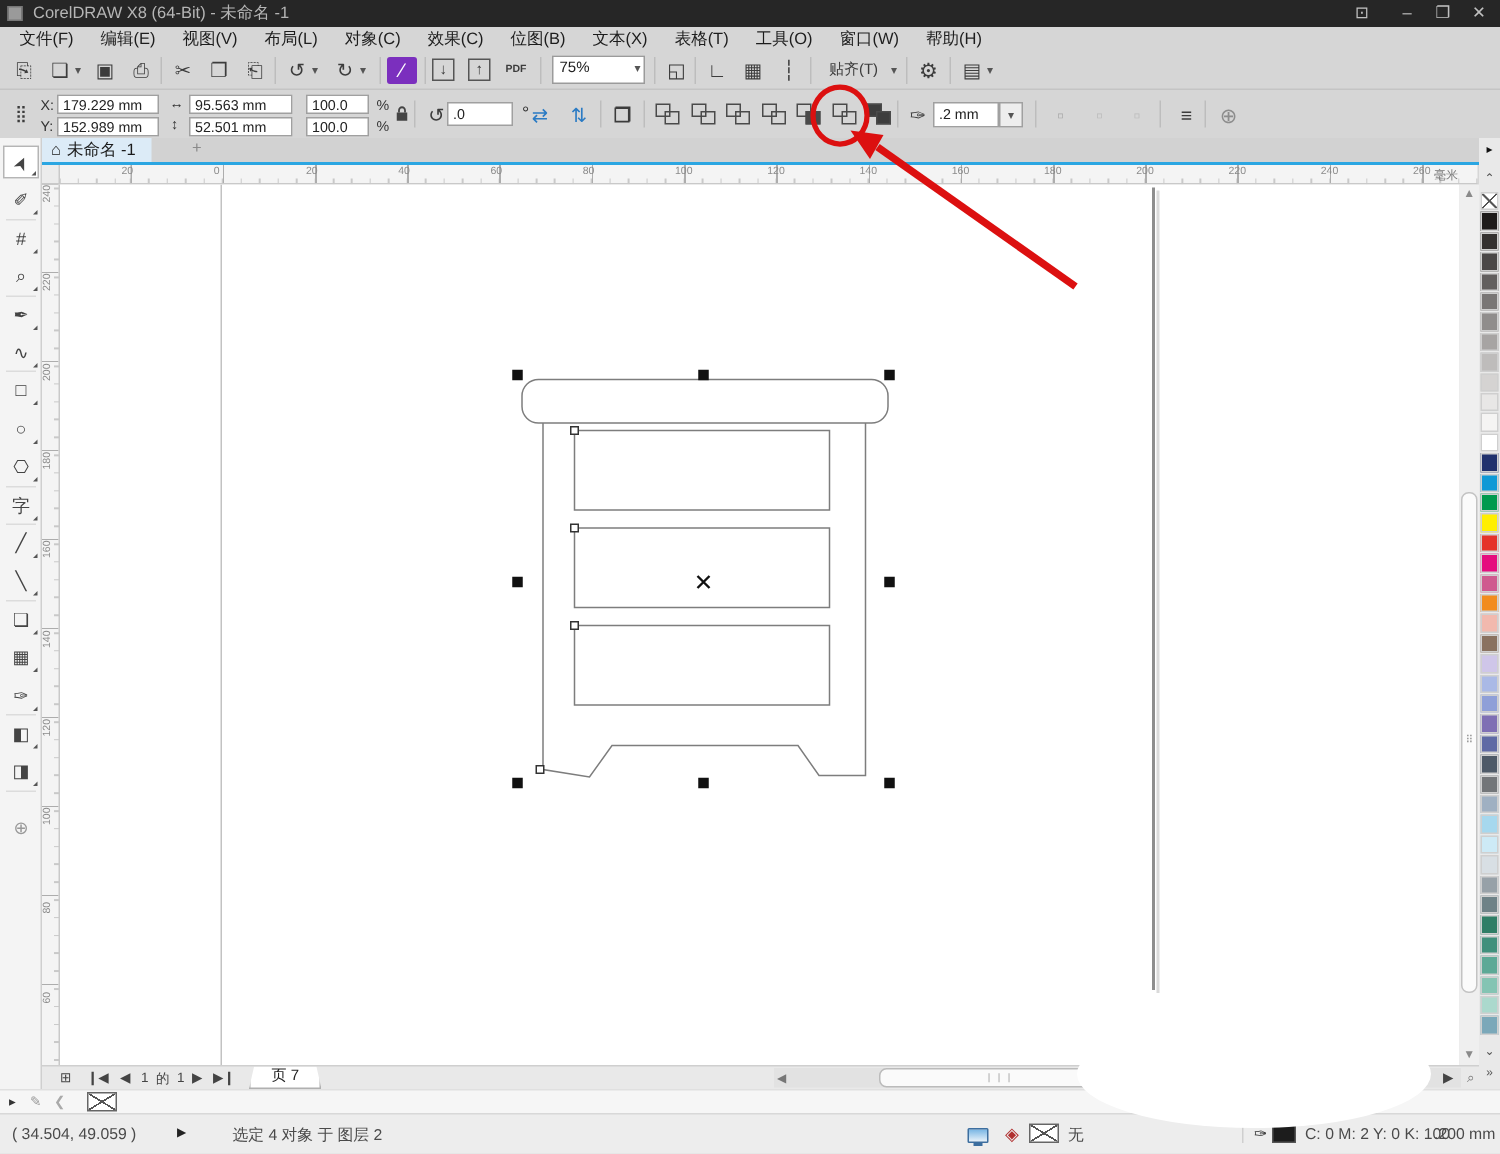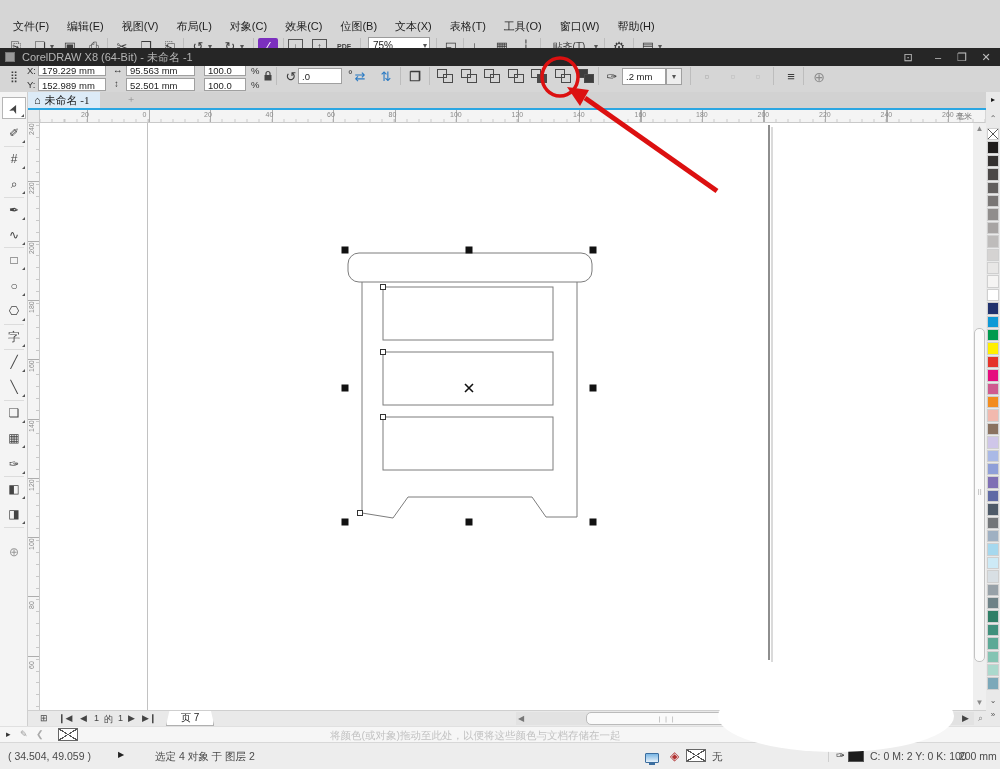--- a/index.html
+++ b/index.html
@@ -1,21 +1,21 @@
 <!DOCTYPE html>
 <html><head>
 <meta charset="utf-8">
 <style>
   * { margin:0; padding:0; box-sizing:border-box; }
   html,body { width:1000px; height:769px; overflow:hidden; background:#d6d6d6;
     font-family:"Liberation Sans", sans-serif; -webkit-font-smoothing:antialiased; }
   .abs { position:absolute; }
   
   #titlebar { left:0; top:0; width:1000px; height:18px; background:#262626; color:#b5b5b5;
-    font-size:11px; line-height:18px; z-index:10;margin-top:48px; }
+    font-size:11px; line-height:18px; z-index:10; }
   #titlebar .appicon { position:absolute; left:5px; top:4px; width:10px; height:10px;
     background:#9a9a9a; border:1px solid #777; }
   #titlebar .ttl { position:absolute; left:22px; top:0; white-space:nowrap; }
   .winbtn { position:absolute; top:0; width:20px; text-align:center; color:#c0c0c0;
     font-size:11px; line-height:18px; cursor:default; }
   
   #menubar { left:0; top:18px; width:1000px; height:16px; background:#d6d6d6;
     font-size:11px; color:#1d1d1d; line-height:16px; white-space:nowrap; padding-left:4px; }
   .menu-item { display:inline-block; padding:0 9px; }
   
@@ -34,21 +34,21 @@
     font-size:9.5px; color:#222; padding:1px 3px; line-height:11px; white-space:nowrap; }
   .plabel { position:absolute; font-size:9.5px; color:#333; }
   
   .opsq { position:absolute; top:9px; width:17px; height:15px; }
   .opsq i { position:absolute; width:10px; height:9px; border:1px solid #4a4a4a; background:transparent; }
   .opsq i.back { left:0; top:0; }
   .opsq i.front { left:6px; top:5px; }
   .opsq.f-front i.front { background:#4a4a4a; }
   .opsq.f-both i { background:#3d3d3d; }
   
-  #tabrow { left:28px; top:92px; width:972px; height:18px; background:#d2d2d2;font-family:Liberation Serif, serif; }
+  #tabrow { left:28px; top:92px; width:972px; height:18px; background:#d2d2d2; }
   #doctab { position:absolute; left:0; top:0; height:16px; background:#dcebf7;
     font-size:11px; color:#1a1a1a; line-height:16px; padding:0 10px 0 6px; white-space:nowrap; }
   #tab-plus { position:absolute; left:100px; top:1px; font-size:11px; color:#8a8a8a; }
   #tabline { position:absolute; left:0; top:16px; width:972px; height:2px; background:#2ba6e2; }
   
   .ruler { background:#f4f4f4; overflow:hidden; }
   #hruler { left:40px; top:110px; width:945px; height:13px; border-bottom:1px solid #c9c9c9;
     background-image:
       repeating-linear-gradient(to right, #adadad 0 1px, transparent 1px 61.5px),
       repeating-linear-gradient(to right, #c9c9c9 0 1px, transparent 1px 12.3px);
@@ -428,21 +428,20 @@
   </div>
   <span class="navit" style="left:934px">▶</span>
   <span class="navit" style="left:950px;color:#777">⌕</span>
 </div>
 
 <div class="abs" id="hintrow">
   <span class="abs" style="left:6px;top:2px;color:#333;font-size:9px">▸</span>
   <span class="abs" style="left:20px;top:2px;color:#999;font-size:9px">✎</span>
   <span class="abs" style="left:36px;top:2px;color:#aaa;font-size:9px">❮</span>
   <span class="xbox abs" style="left:58px;top:1px"></span>
-  <span class="abs" style="left:330px;top:2px">将颜色(或对象)拖动至此处，以便将这些颜色与文档存储在一起</span>
 </div>
 
 <div class="abs" id="statusbar">
   <span class="sbit" style="left:8px">( 34.504, 49.059 )</span>
   <span class="sbit" style="left:118px;font-size:8px;color:#222">▶</span>
   <span class="sbit" style="left:155px">选定 4 对象 于 图层 2</span>
   <span class="sbit monitor" style="left:645px;top:8px"></span>
   <span class="sbit" style="left:670px;color:#b03030;font-size:12px;top:6px">◈</span>
   <span class="sbit xbox" style="left:686px;top:6px"></span>
   <span class="sbit" style="left:712px">无</span>

